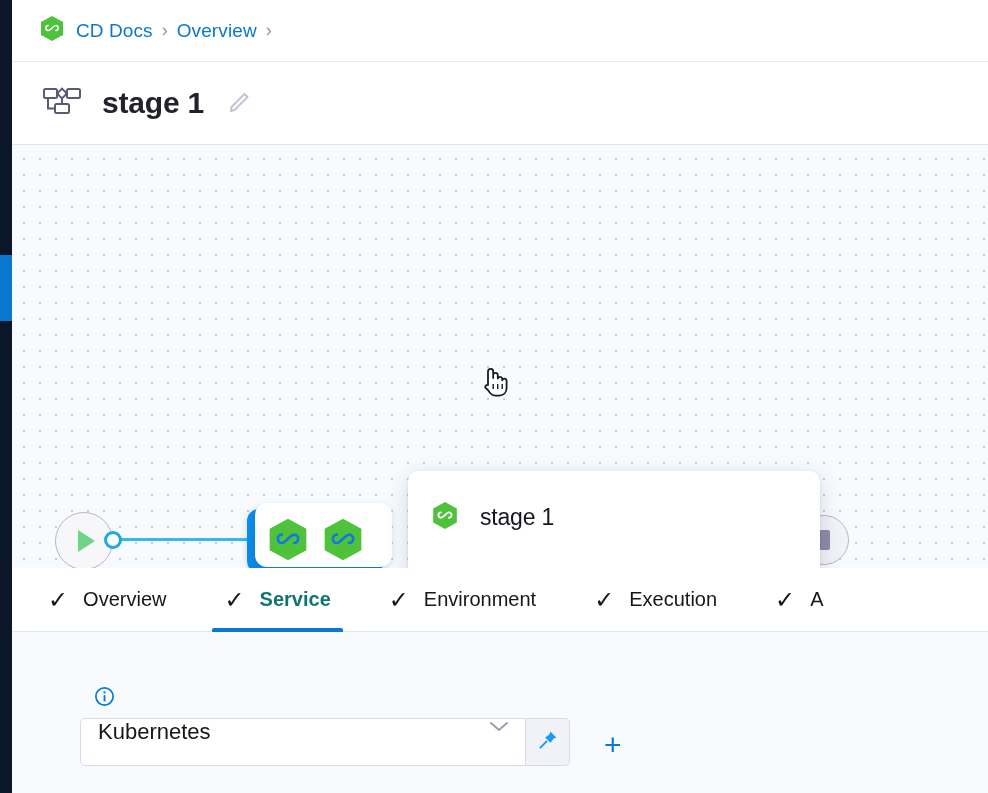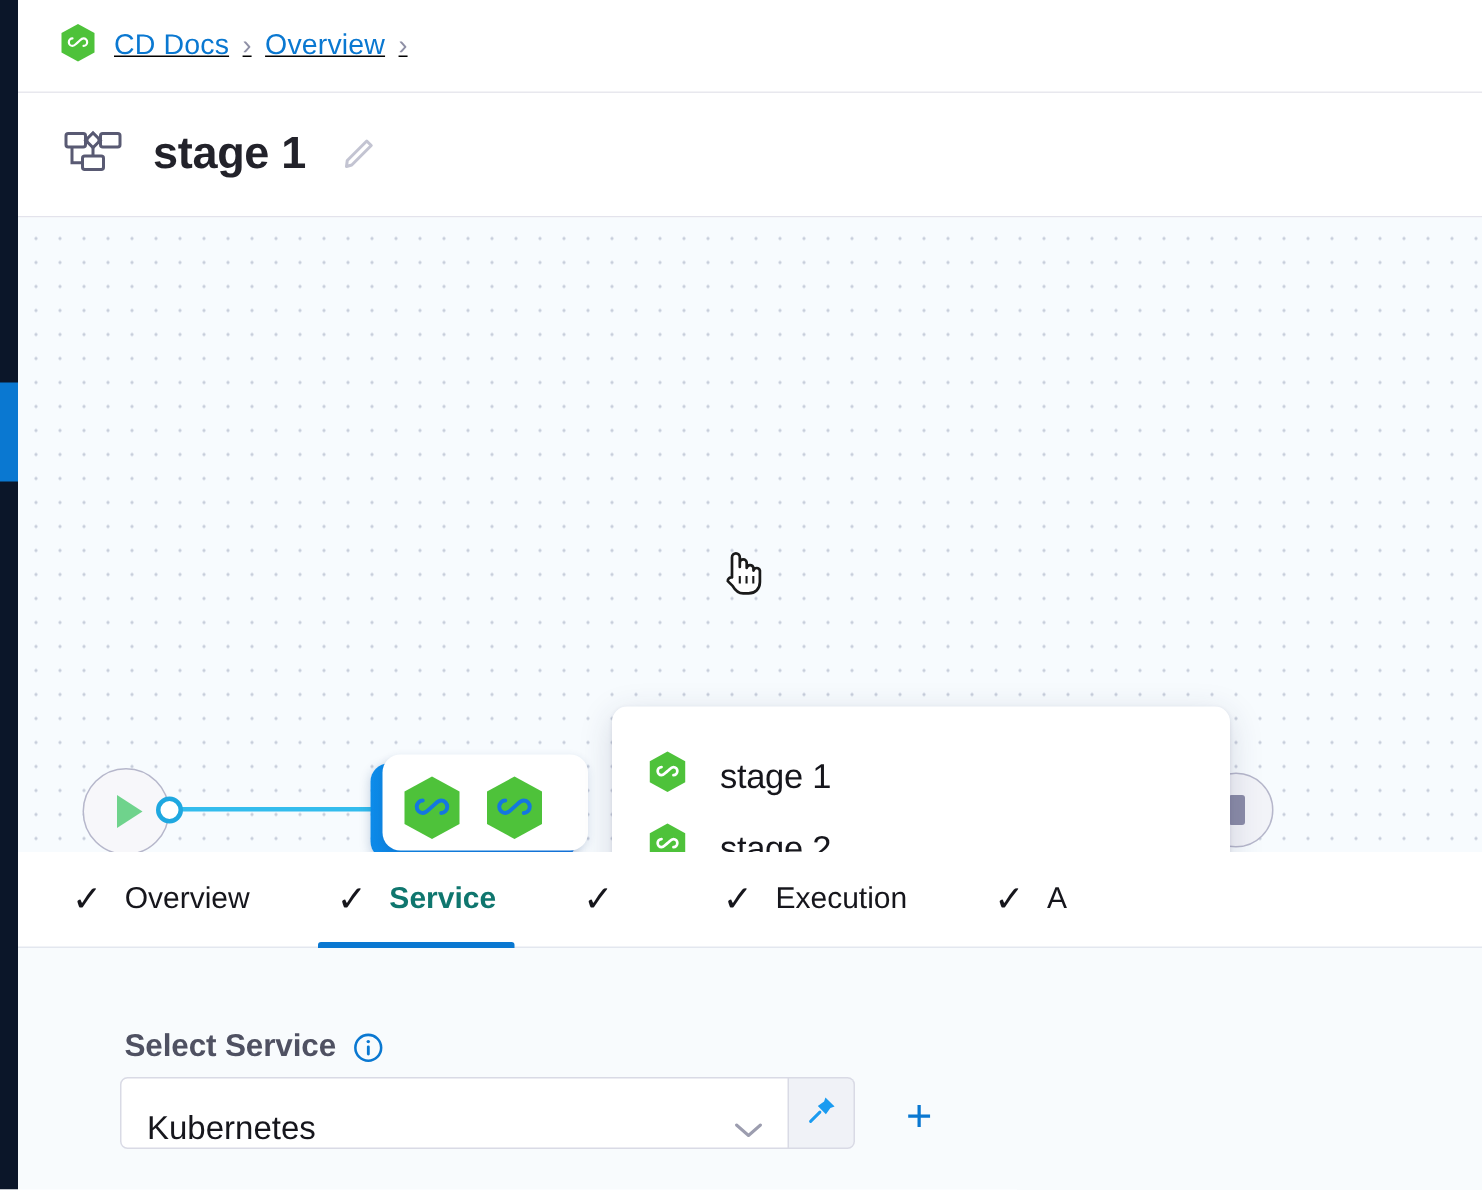--- a/index.html
+++ b/index.html
@@ -20,21 +20,20 @@
     position: absolute; left: 0; top: 255px; width: 12px; height: 66px;
     background: #0a78d1; z-index: 41;
   }
 
   
   .breadcrumb-bar {
     position: absolute; left: 12px; top: 0; width: 976px; height: 62px;
     background: #ffffff;
     display: flex; align-items: center; padding-left: 28px;
     border-bottom: 1px solid #e8e8ee;
-    text-decoration: underline;
   }
   .crumb-link {
     color: #0a78d1; font-size: 19px; letter-spacing: .1px;
     text-decoration: none; cursor: pointer;
   }
   .crumb-sep {
     color: #8f90a6; font-size: 18px; margin: 0 9px; user-select: none;
   }
   .hexa { display: inline-block; vertical-align: middle; }
 
@@ -159,22 +158,22 @@
   }
   .info-icon { margin-left: 11px; display: flex; align-items: center; cursor: pointer; }
 
   .select-wrap {
     position: absolute; left: 80px; top: 718px; display: flex; align-items: stretch;
     z-index: 3;
   }
   .select-box {
     width: 446px; height: 48px; background: #ffffff;
     border: 1px solid #d9dae5; border-radius: 5px 0 0 5px;
-    display: flex; align-items: flex-end; justify-content: space-between;
-    padding: 0 16px 0 17px; cursor: pointer;
+    display: flex; align-items: flex-start; justify-content: space-between;
+    padding: 0 16px 17px 17px; cursor: pointer;
   }
   .select-value { font-size: 22px; color: #16161c; }
   .pin-btn {
     width: 44px; height: 48px; background: #f0f2f7;
     border: 1px solid #d9dae5; border-left: none; border-radius: 0 5px 5px 0;
     display: flex; align-items: center; justify-content: center; cursor: pointer;
   }
   .add-service {
     position: absolute; left: 604px; top: 730px;
     display: flex; align-items: center; cursor: pointer;
@@ -254,29 +253,20 @@
     <div class="popover">
       <div class="pop-item">
         <span>
           <svg width="26" height="29" viewBox="0 0 24 27">
             <polygon points="12,1 23,7 23,20 12,26 1,20 1,7" fill="#4ec23a"></polygon>
             <path d="M8.3 10.6c-1.3 0-2.4 1.1-2.4 2.5s1.1 2.5 2.4 2.5c1.5 0 2.2-1.3 3.7-2.5 1.5-1.2 2.2-2.5 3.7-2.5 1.3 0 2.4 1.1 2.4 2.5s-1.1 2.5-2.4 2.5" fill="none" stroke="#ffffff" stroke-width="1.7" stroke-linecap="round"></path>
           </svg>
         </span>
         <span class="pop-item-label">stage 1</span>
       </div>
-      <div class="pop-item">
-        <span>
-          <svg width="26" height="29" viewBox="0 0 24 27">
-            <polygon points="12,1 23,7 23,20 12,26 1,20 1,7" fill="#4ec23a"></polygon>
-            <path d="M8.3 10.6c-1.3 0-2.4 1.1-2.4 2.5s1.1 2.5 2.4 2.5c1.5 0 2.2-1.3 3.7-2.5 1.5-1.2 2.2-2.5 3.7-2.5 1.3 0 2.4 1.1 2.4 2.5s-1.1 2.5-2.4 2.5" fill="none" stroke="#ffffff" stroke-width="1.7" stroke-linecap="round"></path>
-          </svg>
-        </span>
-        <span class="pop-item-label">stage 2</span>
-      </div>
     </div>
 
   </div>
 
   <div class="cursor-hand">
     <svg width="30" height="34" viewBox="0 0 30 34">
       <path d="M9 22 L9 8.5 a2.6 2.6 0 0 1 5.2 0 L14.2 15 L14.2 12.2 a2.3 2.3 0 0 1 4.6 0 L18.8 15.6 a2.3 2.3 0 0 1 4.5 0 L23.3 17.4 a2.2 2.2 0 0 1 4.3 0 L27.6 25 c0 4.5 -3 7.6 -7.6 7.6 l-3.6 0 c-3.4 0 -5.4 -2.2 -7 -5 L6.2 24.4 a2.3 2.3 0 0 1 2.8 -2.4 Z" fill="#ffffff" stroke="#1a1a1a" stroke-width="1.8" stroke-linejoin="round"></path>
       <line x1="14.2" y1="21" x2="14.2" y2="26" stroke="#1a1a1a" stroke-width="1.4"></line>
       <line x1="18.7" y1="21" x2="18.7" y2="26" stroke="#1a1a1a" stroke-width="1.4"></line>
       <line x1="23.2" y1="21" x2="23.2" y2="26" stroke="#1a1a1a" stroke-width="1.4"></line>
@@ -287,34 +277,34 @@
     <div class="tab">
       <span class="chk">✓</span>
       <span class="tab-label">Overview</span>
     </div>
     <div class="tab active">
       <span class="chk">✓</span>
       <span class="tab-label">Service</span>
     </div>
     <div class="tab">
       <span class="chk">✓</span>
+      <span class="tab-label">Environment</span>
     </div>
     <div class="tab">
       <span class="chk">✓</span>
       <span class="tab-label">Execution</span>
     </div>
     <div class="tab">
       <span class="chk">✓</span>
       <span class="tab-label">A</span>
     </div>
   </div>
 
   <div class="form-panel">
     <div class="field-label-row">
-      <span class="field-label">Select Service</span>
       <span class="info-icon">
         <svg width="21" height="21" viewBox="0 0 21 21">
           <circle cx="10.5" cy="10.5" r="8.6" fill="none" stroke="#0a78d1" stroke-width="1.7"></circle>
           <circle cx="10.5" cy="6.4" r="1.15" fill="#0a78d1"></circle>
           <rect x="9.6" y="9" width="1.9" height="6.6" rx=".9" fill="#0a78d1"></rect>
         </svg>
       </span>
     </div>
   </div>
 

